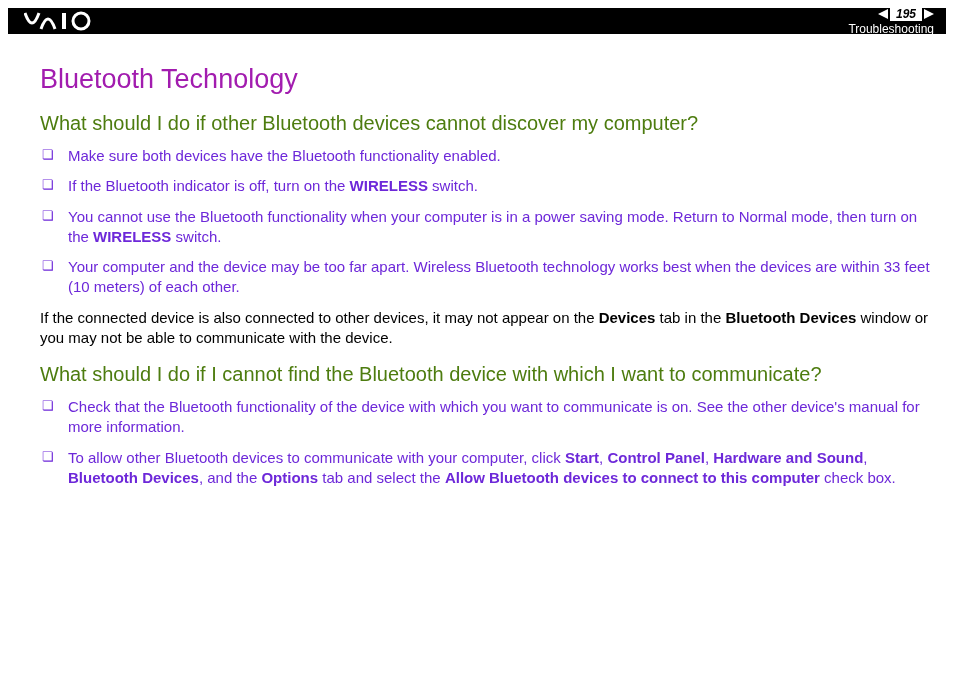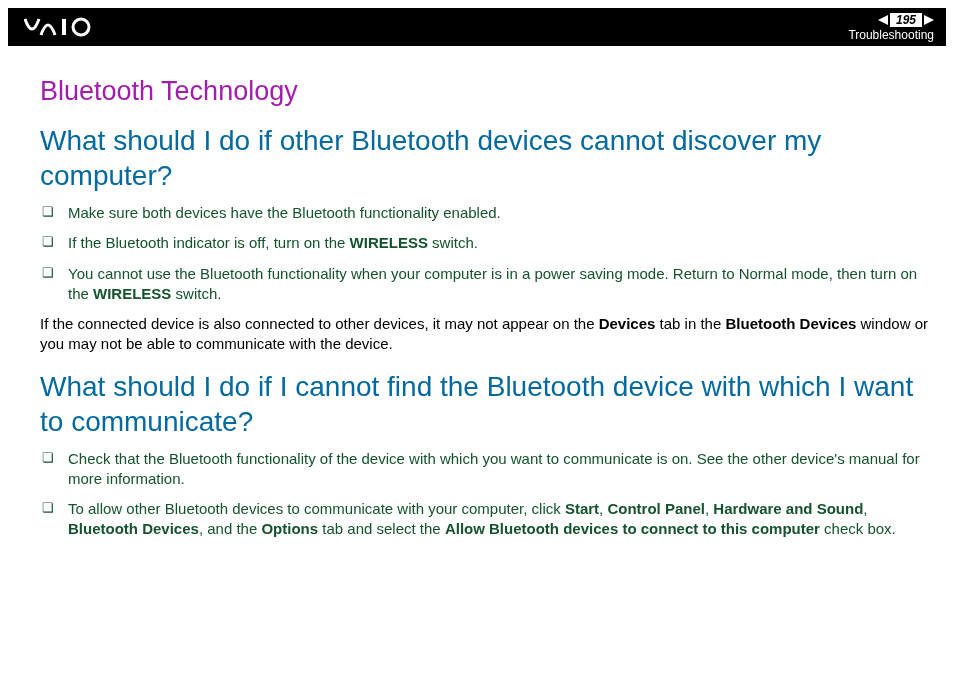--- a/index.html
+++ b/index.html
@@ -7,21 +7,21 @@
     font-family: Arial, Helvetica, sans-serif;
     background: #fff;
     width: 954px;
     height: 674px;
     overflow: hidden;
     position: relative;
   }
   .header-bar {
     background: #000;
     color: #fff;
-    height: 38px;
+    height: 26px;
     display: flex;
     align-items: center;
     justify-content: space-between;
     padding: 0 12px 0 16px;
     margin: 8px 8px 0 8px;
   }
   .vaio-logo {
     display: flex;
     align-items: center;
   }
@@ -61,35 +61,35 @@
   .content {
     padding: 30px 24px 0 40px;
   }
   h1.page-title {
     font-weight: normal;
     font-size: 27px;
     margin-bottom: 16px;
     color: #a21caf;
   }
   h2.question {
-    color: #0369a1;
+    color: #4d7c0f;
     font-weight: normal;
-    font-size: 28px;
+    font-size: 20px;
     margin-top: 14px;
     margin-bottom: 10px;
     line-height: 1.25;
   }
   .bullet-list { list-style: none; }
   .bullet-list li {
     position: relative;
     padding-left: 28px;
     font-size: 15px;
     line-height: 1.35;
     margin-bottom: 10px;
-    color: #14532d;
+    color: #6d28d9;
   }
   .bullet-list li::before {
     content: "❏";
     position: absolute;
     left: 2px;
     top: 0;
     font-size: 13px;
   }
   p.body-text {
     font-size: 15px;
@@ -123,20 +123,21 @@
 
 <div class="content">
 
   <h1 class="page-title">Bluetooth Technology</h1>
 
   <h2 class="question">What should I do if other Bluetooth devices cannot discover my computer?</h2>
   <ul class="bullet-list">
     <li><span>Make sure both devices have the Bluetooth functionality enabled.</span></li>
     <li><span>If the Bluetooth indicator is off, turn on the </span><span class="b">WIRELESS</span><span> switch.</span></li>
     <li><span>You cannot use the Bluetooth functionality when your computer is in a power saving mode. Return to Normal mode, then turn on the </span><span class="b">WIRELESS</span><span> switch.</span></li>
+    <li><span>Your computer and the device may be too far apart. Wireless Bluetooth technology works best when the devices are within 33 feet (10 meters) of each other.</span></li>
   </ul>
 
   <p class="body-text">
     <span>If the connected device is also connected to other devices, it may not appear on the </span><span class="b">Devices</span><span> tab in the </span><span class="b">Bluetooth Devices</span><span> window or you may not be able to communicate with the device.</span>
   </p>
 
   <h2 class="question">What should I do if I cannot find the Bluetooth device with which I want to communicate?</h2>
   <ul class="bullet-list">
     <li><span>Check that the Bluetooth functionality of the device with which you want to communicate is on. See the other device's manual for more information.</span></li>
     <li>

